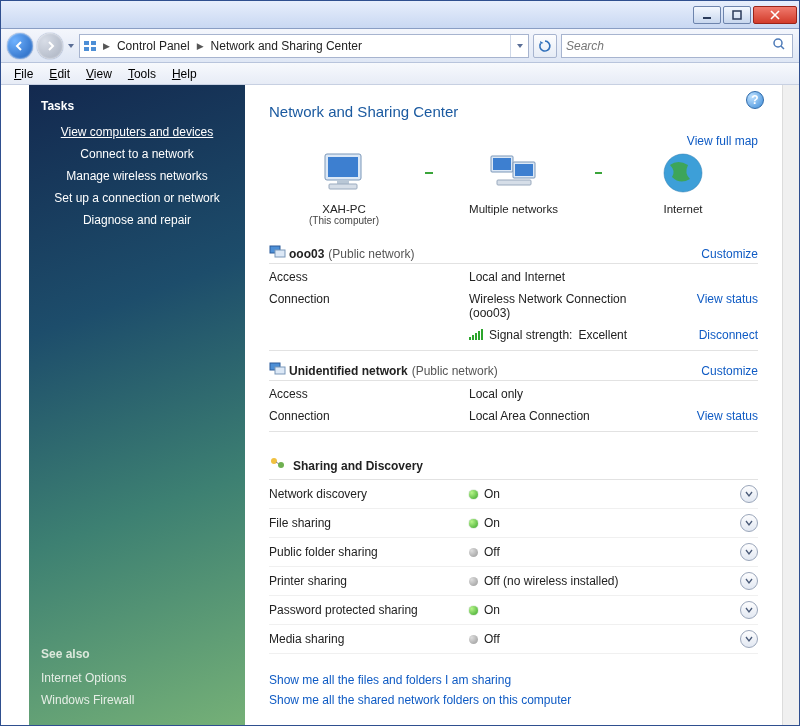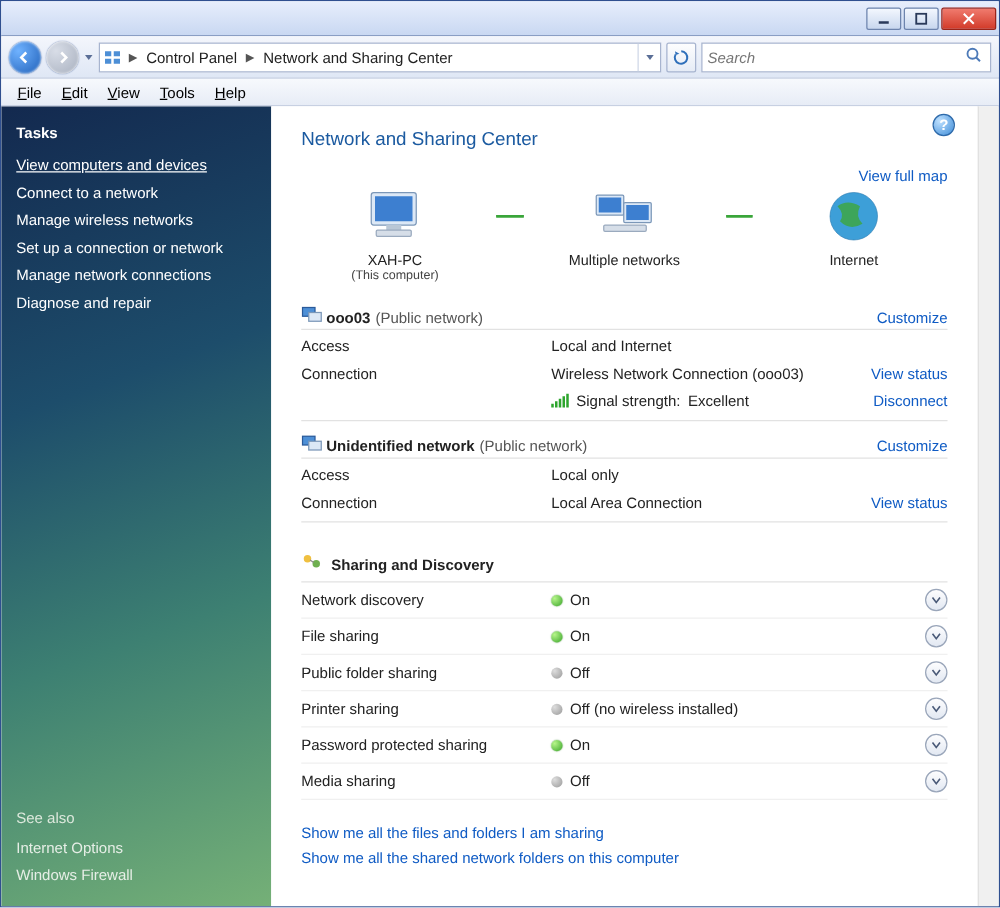--- a/index.html
+++ b/index.html
@@ -27,27 +27,27 @@
   .searchbox { width:232px; height:24px; border:1px solid #a7b4cf; background:#fff; display:flex; align-items:center; padding:0 4px; color:#888; font-size:12px; font-style:italic; }
   .searchbox input { border:none; flex:1; outline:none; font-style:italic; color:#888; font-size:12px;}
   .searchbox .sicon { width:16px;color:#5a78b0;}
 
   
   .menubar { height:22px; background:linear-gradient(#f7f9fd,#e7ecf6); border-bottom:1px solid #c7d0e2; display:flex; align-items:center; padding:0 6px; gap:2px; font-size:12px;}
   .menuitem { padding:2px 7px; text-decoration:underline; text-decoration-color: transparent;}
   .menuitem .ul { text-decoration:underline; }
 
   
-  .body { flex:1; display:flex; overflow:hidden; }
+  .body { flex:1; display:flex; overflow:hidden;margin-left:28px; }
   .sidebar { width:216px; background: linear-gradient(160deg,#13294f 0%, #1d4d6b 35%, #3d8072 65%, #75b077 100%); color:#fff; padding:14px 12px; font-size:12px; display:flex; flex-direction:column; }
   .sidebar .heading { font-weight:bold; margin-bottom:8px; font-size:12px; }
-  .sidebar .tlink { color:#fff; padding:4px 0; cursor:pointer; }
+  .sidebar .tlink { color:#fff; padding:4px 0; cursor:pointer;text-align:center; }
   .sidebar .tlink.sel { text-decoration:underline; }
   .sidebar .spacer { flex:1; }
-  .sidebar .seealso { color:#dce8dc; font-weight:normal; margin-bottom:6px;}
+  .sidebar .seealso { color:#dce8dc; font-weight:bold; margin-bottom:6px;}
   .sidebar .slink { color:#e6eee6; padding:4px 0; }
 
   .content { flex:1; background:#fff; position:relative; overflow-y:auto; font-size:12px; color:#222;}
   .content-inner { padding: 12px 24px 20px 24px; }
   .help { position:absolute; top:6px; right:18px; width:18px;height:18px;border-radius:50%; background: radial-gradient(circle at 30% 30%, #bfe1ff,#3d8cd8); color:#fff; font-weight:bold; font-size:12px; display:flex;align-items:center;justify-content:center; border:1px solid #2e6aaa;}
 
   h1.page { color:#1b5aa0; font-size:15px; font-weight:normal; margin:6px 0 14px 0; }
   .fullmap { color:#0f5bc4; cursor:pointer; text-align:right; margin-bottom:4px;}
   .mapdiagram { display:flex; align-items:center; justify-content:center; gap:16px; margin-top:2px;}
   .node { width:150px; text-align:center; }
@@ -178,21 +178,20 @@
   </div>
 
   <div class="body">
 
     <div class="sidebar">
       <div class="heading">Tasks</div>
       <div class="tlink sel">View computers and devices</div>
       <div class="tlink">Connect to a network</div>
       <div class="tlink">Manage wireless networks</div>
       <div class="tlink">Set up a connection or network</div>
-      <div class="tlink">Manage network connections</div>
       <div class="tlink">Diagnose and repair</div>
       <div class="spacer"></div>
       <div class="seealso">See also</div>
       <div class="slink">Internet Options</div>
       <div class="slink">Windows Firewall</div>
     </div>
 
     <div class="content">
       <div class="help">?</div>
       <div class="content-inner">

